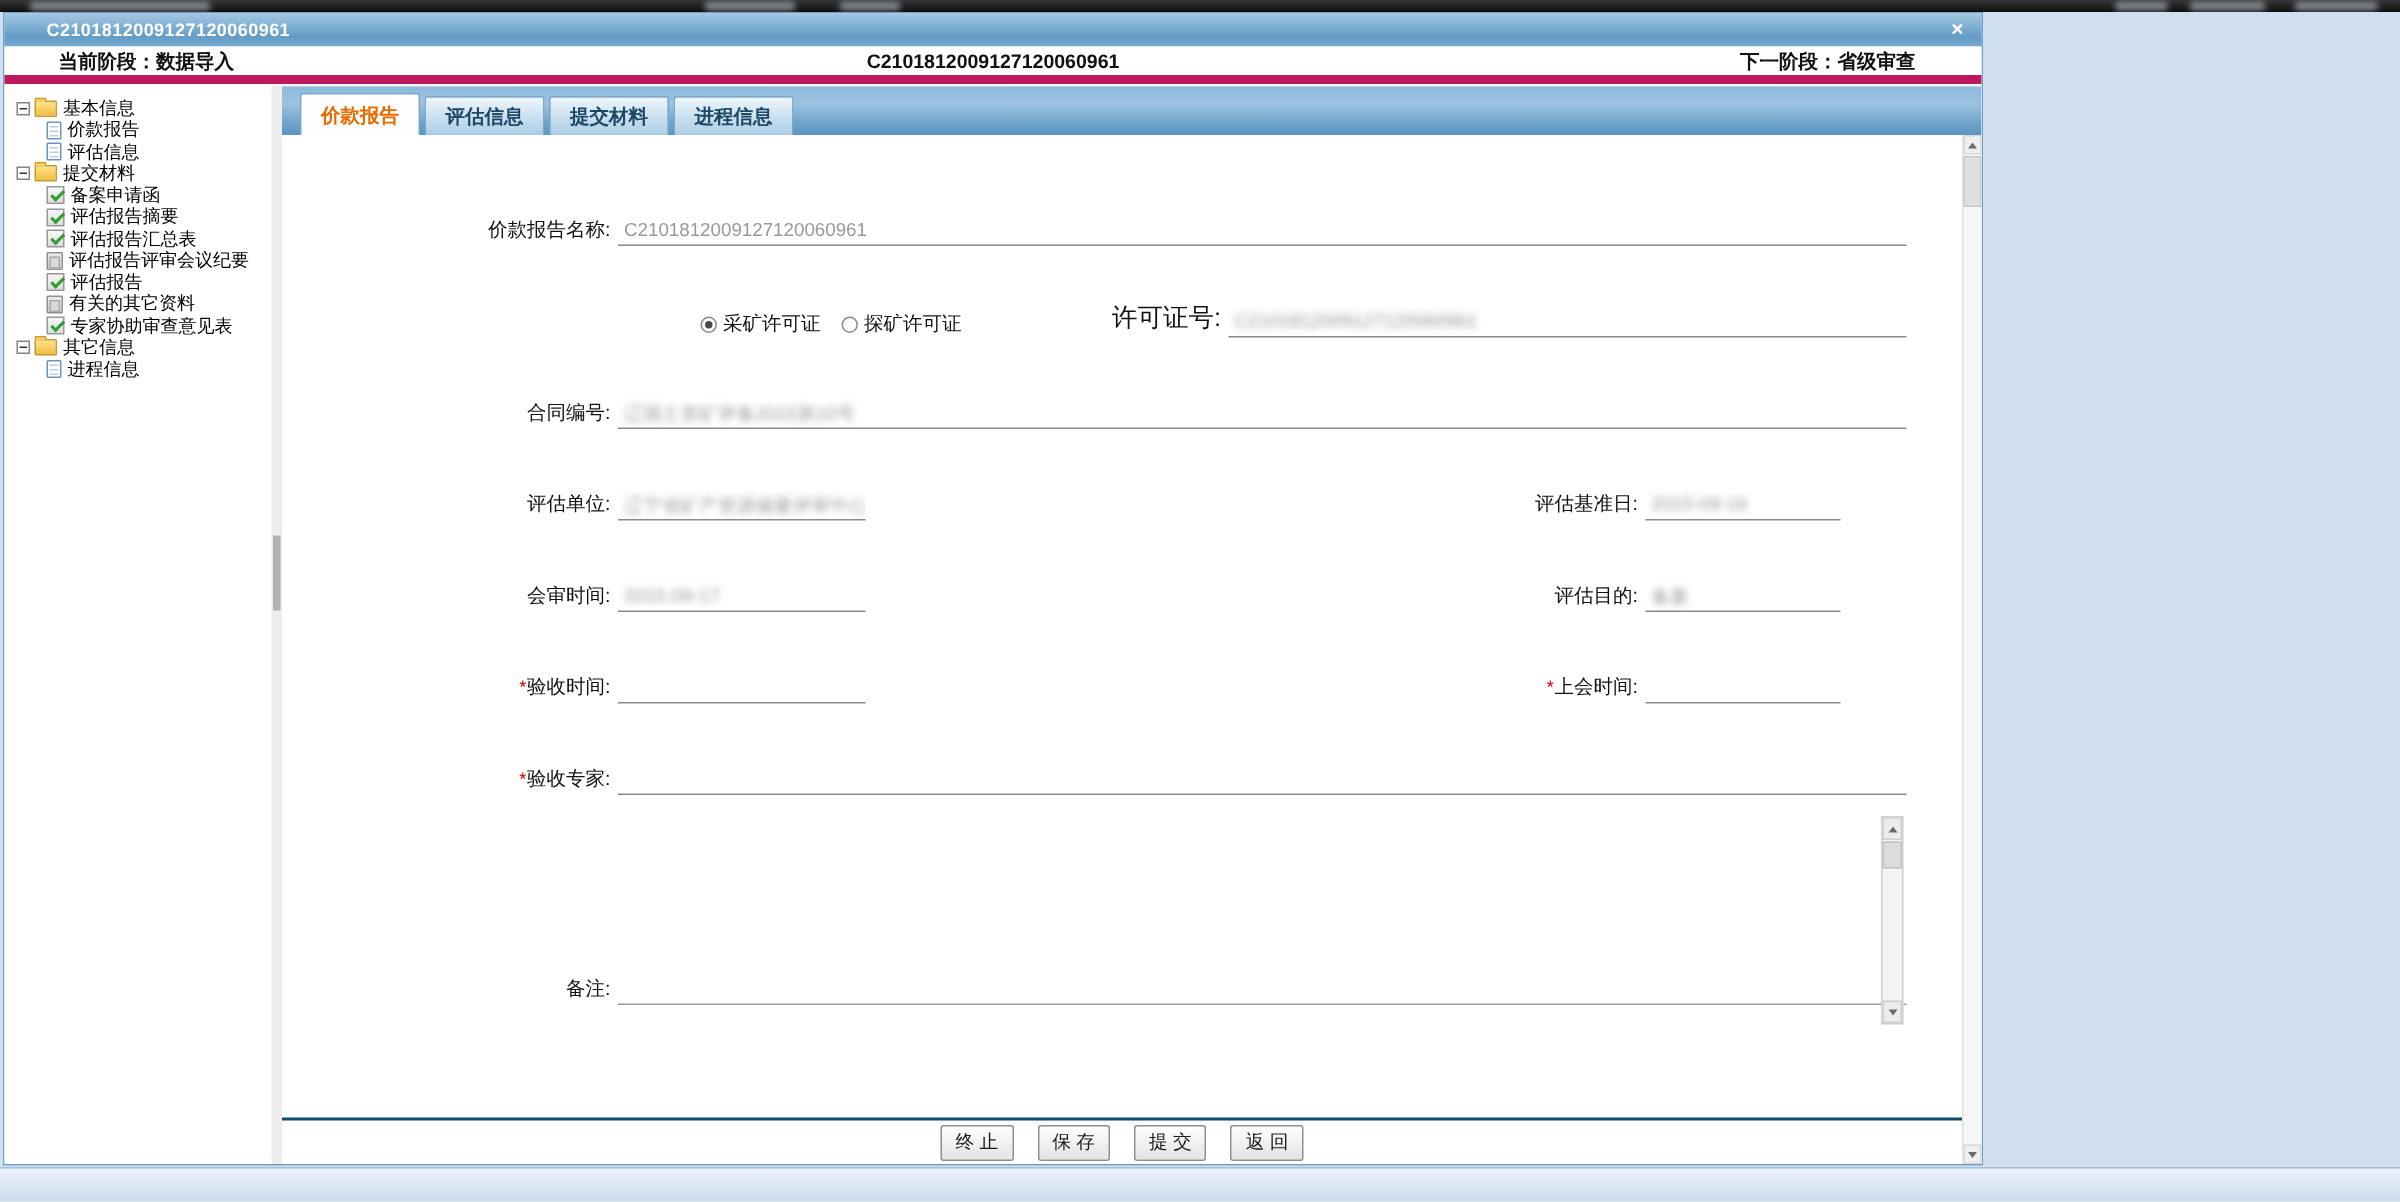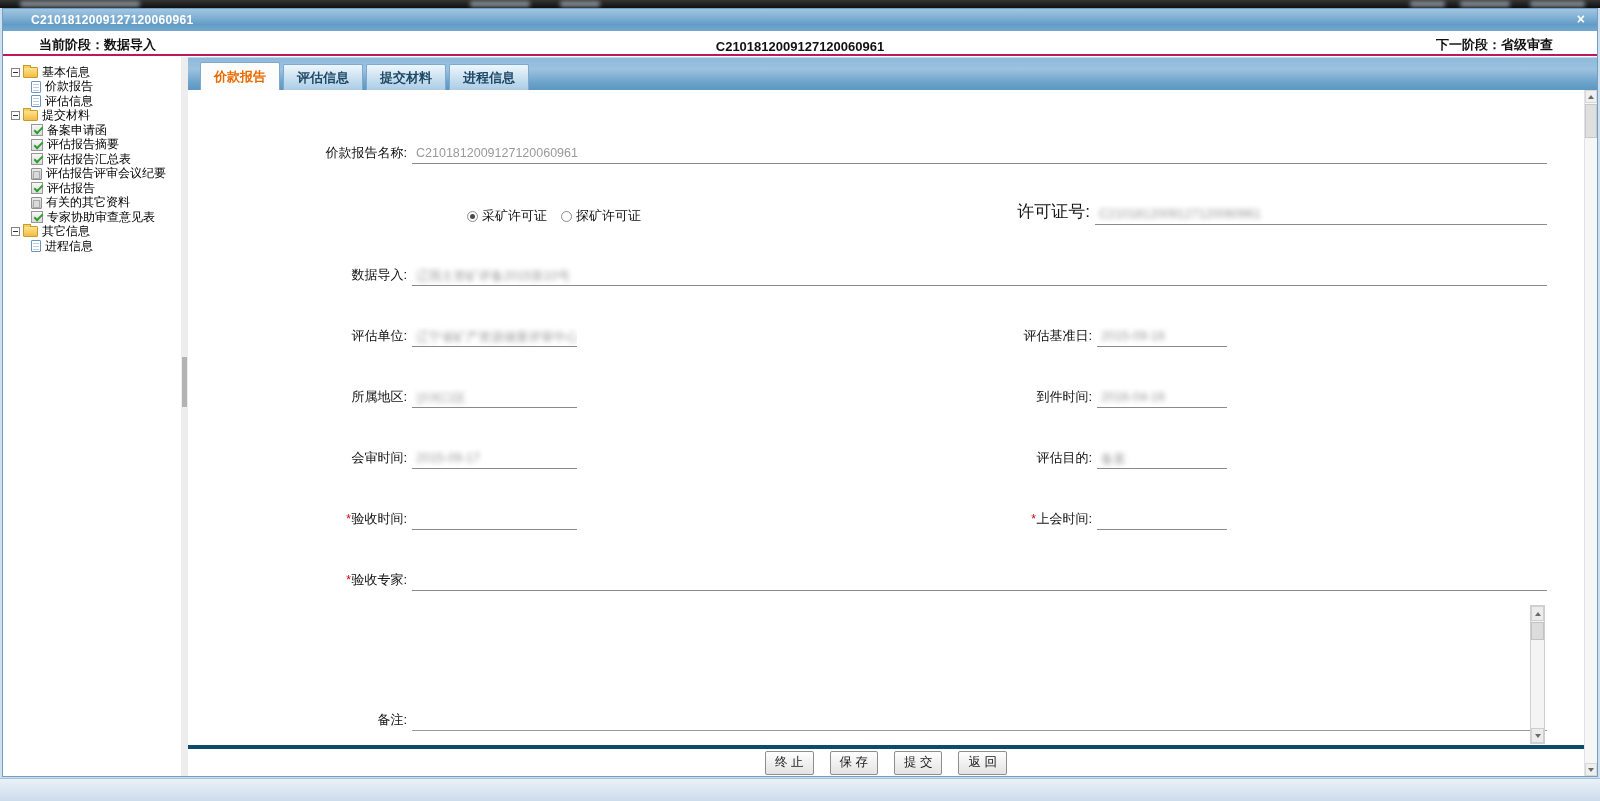--- a/index.html
+++ b/index.html
@@ -4,29 +4,29 @@
 <style>
   * { margin:0; padding:0; box-sizing:border-box; }
   html,body { width:1600px; height:801px; overflow:hidden; }
   body { font-family:"Liberation Sans","DejaVu Sans",sans-serif; background:#cfdfee; position:relative; }
 
   
   .chrome-strip { position:absolute; top:0; left:0; width:1600px; height:8px; background:linear-gradient(#343434,#0f0f0f); overflow:hidden; }
   .chrome-blob { position:absolute; top:1px; height:6px; background:#9aa4ad; filter:blur(2px); border-radius:2px; opacity:.8; }
 
   
-  .app-window { position:absolute; top:8px; left:2px; width:1596px; height:769px; background:#fff; border:1px solid #6f9ec6; }
+  .app-window { position:absolute; top:8px; left:2px; width:1320px; height:769px; background:#fff; border:1px solid #6f9ec6; }
 
   .titlebar { height:22px; background:linear-gradient(180deg,#a3c6e0 0%,#7fafd4 35%,#629cc8 60%,#6ea6cd 100%);
     background:linear-gradient(180deg,#a3c6e0 0%,#7fafd4 40%,#649cc6 70%,#74a9ce 100%);
     display:flex; align-items:center; position:relative; }
   .titlebar-text { color:#fff; font-size:12px; font-weight:bold; padding-left:28px; letter-spacing:.3px; }
   .close-btn { position:absolute; right:12px; top:2px; color:#fff; font-size:14px; font-weight:bold; cursor:pointer; line-height:16px; }
 
-  .stage-bar { height:25px; background:#fff; border-bottom:2px solid #be185d; position:relative; display:flex; align-items:flex-end; }
+  .stage-bar { height:25px; background:#fff; border-bottom:6px solid #be185d; position:relative; display:flex; align-items:center; }
   .stage-left { position:absolute; left:36px; font-size:13px; font-weight:bold; color:#111; }
   .stage-center { width:100%; text-align:center; font-size:13px; font-weight:bold; color:#111; }
   .stage-right { position:absolute; right:44px; font-size:13px; font-weight:bold; color:#111; }
 
   .content { position:absolute; top:48px; bottom:0; left:0; right:0; display:flex; }
 
   
   .sidebar { width:178px; background:#fff; padding:8px 0 0 6px; overflow:hidden; font-size:12px; }
   .tnode { display:flex; align-items:center; height:14px; margin-bottom:0.5px; white-space:nowrap; cursor:pointer; }
   .lvl0 { padding-left:2px; }
@@ -88,21 +88,21 @@
   .arrow-up { width:0; height:0; border-left:3px solid transparent; border-right:3px solid transparent; border-bottom:4px solid #6b6b6b; }
   .arrow-down { width:0; height:0; border-left:3px solid transparent; border-right:3px solid transparent; border-top:4px solid #6b6b6b; }
   .sc-thumb { position:absolute; left:0; right:0; top:16px; height:18px; background:#dcdcdc; border:1px solid #c2c2c2; }
 
   
   .main-scroll { position:absolute; top:33px; right:0; bottom:0; width:13px; background:#f6f6f6; border-left:1px solid #e2e2e2; }
   .main-scroll .sc-btn { position:absolute; left:0; right:0; height:13px; background:#efefef; border:1px solid #d8d8d8; display:flex; align-items:center; justify-content:center; }
   .main-scroll .sc-thumb { top:14px; height:34px; background:#dfdfdf; border:1px solid #c8c8c8; position:absolute; left:0; right:0; }
 
   
-  .btnbar { position:absolute; left:0; right:13px; bottom:0; height:31px; border-top:4px solid #0c4a6e; display:flex; align-items:center; justify-content:center; background:#fff; }
+  .btnbar { position:absolute; left:0; right:13px; bottom:0; height:31px; border-top:2px solid #0c4a6e; display:flex; align-items:center; justify-content:center; background:#fff; }
   .fbtn { border:1px solid #8e8e8e; background:linear-gradient(#fefefe,#e3e3e3); font-size:12.5px; color:#1a1a1a; padding:2px 9px 3px 9px; margin:0 8px; border-radius:2px; cursor:pointer; font-family:inherit; }
 
   
   .bottom-strip { position:absolute; left:0; right:0; bottom:0; height:23px; background:linear-gradient(#eaf1f8,#cddcec); border-top:1px solid #a8c0d6; }
 </style>
 </head>
 <body>
 
 <div class="chrome-strip">
   <span class="chrome-blob" style="left:20px;width:120px;"></span>
@@ -216,39 +216,32 @@
             <span class="radio">
               <span class="rdot"></span>
               <span class="radio-label">探矿许可证</span>
             </span>
           </div>
           <span class="lbl-r-auto">许可证号:</span>
           <span class="fin rwide"><span class="val-gray redact">C2101812009127120060961</span></span>
         </div>
 
         <div class="frow">
-          <span class="flabel">数据导入:</span>
+          <span class="flabel">合同编号:</span>
           <span class="fin full"><span class="val-gray redact">辽国土资矿评备2015第10号</span></span>
         </div>
 
         <div class="frow">
           <span class="flabel">评估单位:</span>
           <span class="fin short"><span class="val-gray redact">辽宁省矿产资源储量评审中心</span></span>
           <span class="lbl-r">评估基准日:</span>
           <span class="fin rshort"><span class="val-gray redact">2015-09-16</span></span>
           <span class="spacer"></span>
         </div>
 
-        <div class="frow">
-          <span class="flabel">所属地区:</span>
-          <span class="fin short"><span class="val-gray redact">沙河口区</span></span>
-          <span class="lbl-r">到件时间:</span>
-          <span class="fin rshort"><span class="val-gray redact">2016-04-16</span></span>
-          <span class="spacer"></span>
-        </div>
 
 
         <div class="frow">
           <span class="flabel">会审时间:</span>
           <span class="fin short"><span class="val-gray redact">2015-09-17</span></span>
           <span class="lbl-r">评估目的:</span>
           <span class="fin rshort"><span class="val-gray redact">备案</span></span>
           <span class="spacer"></span>
         </div>
 

